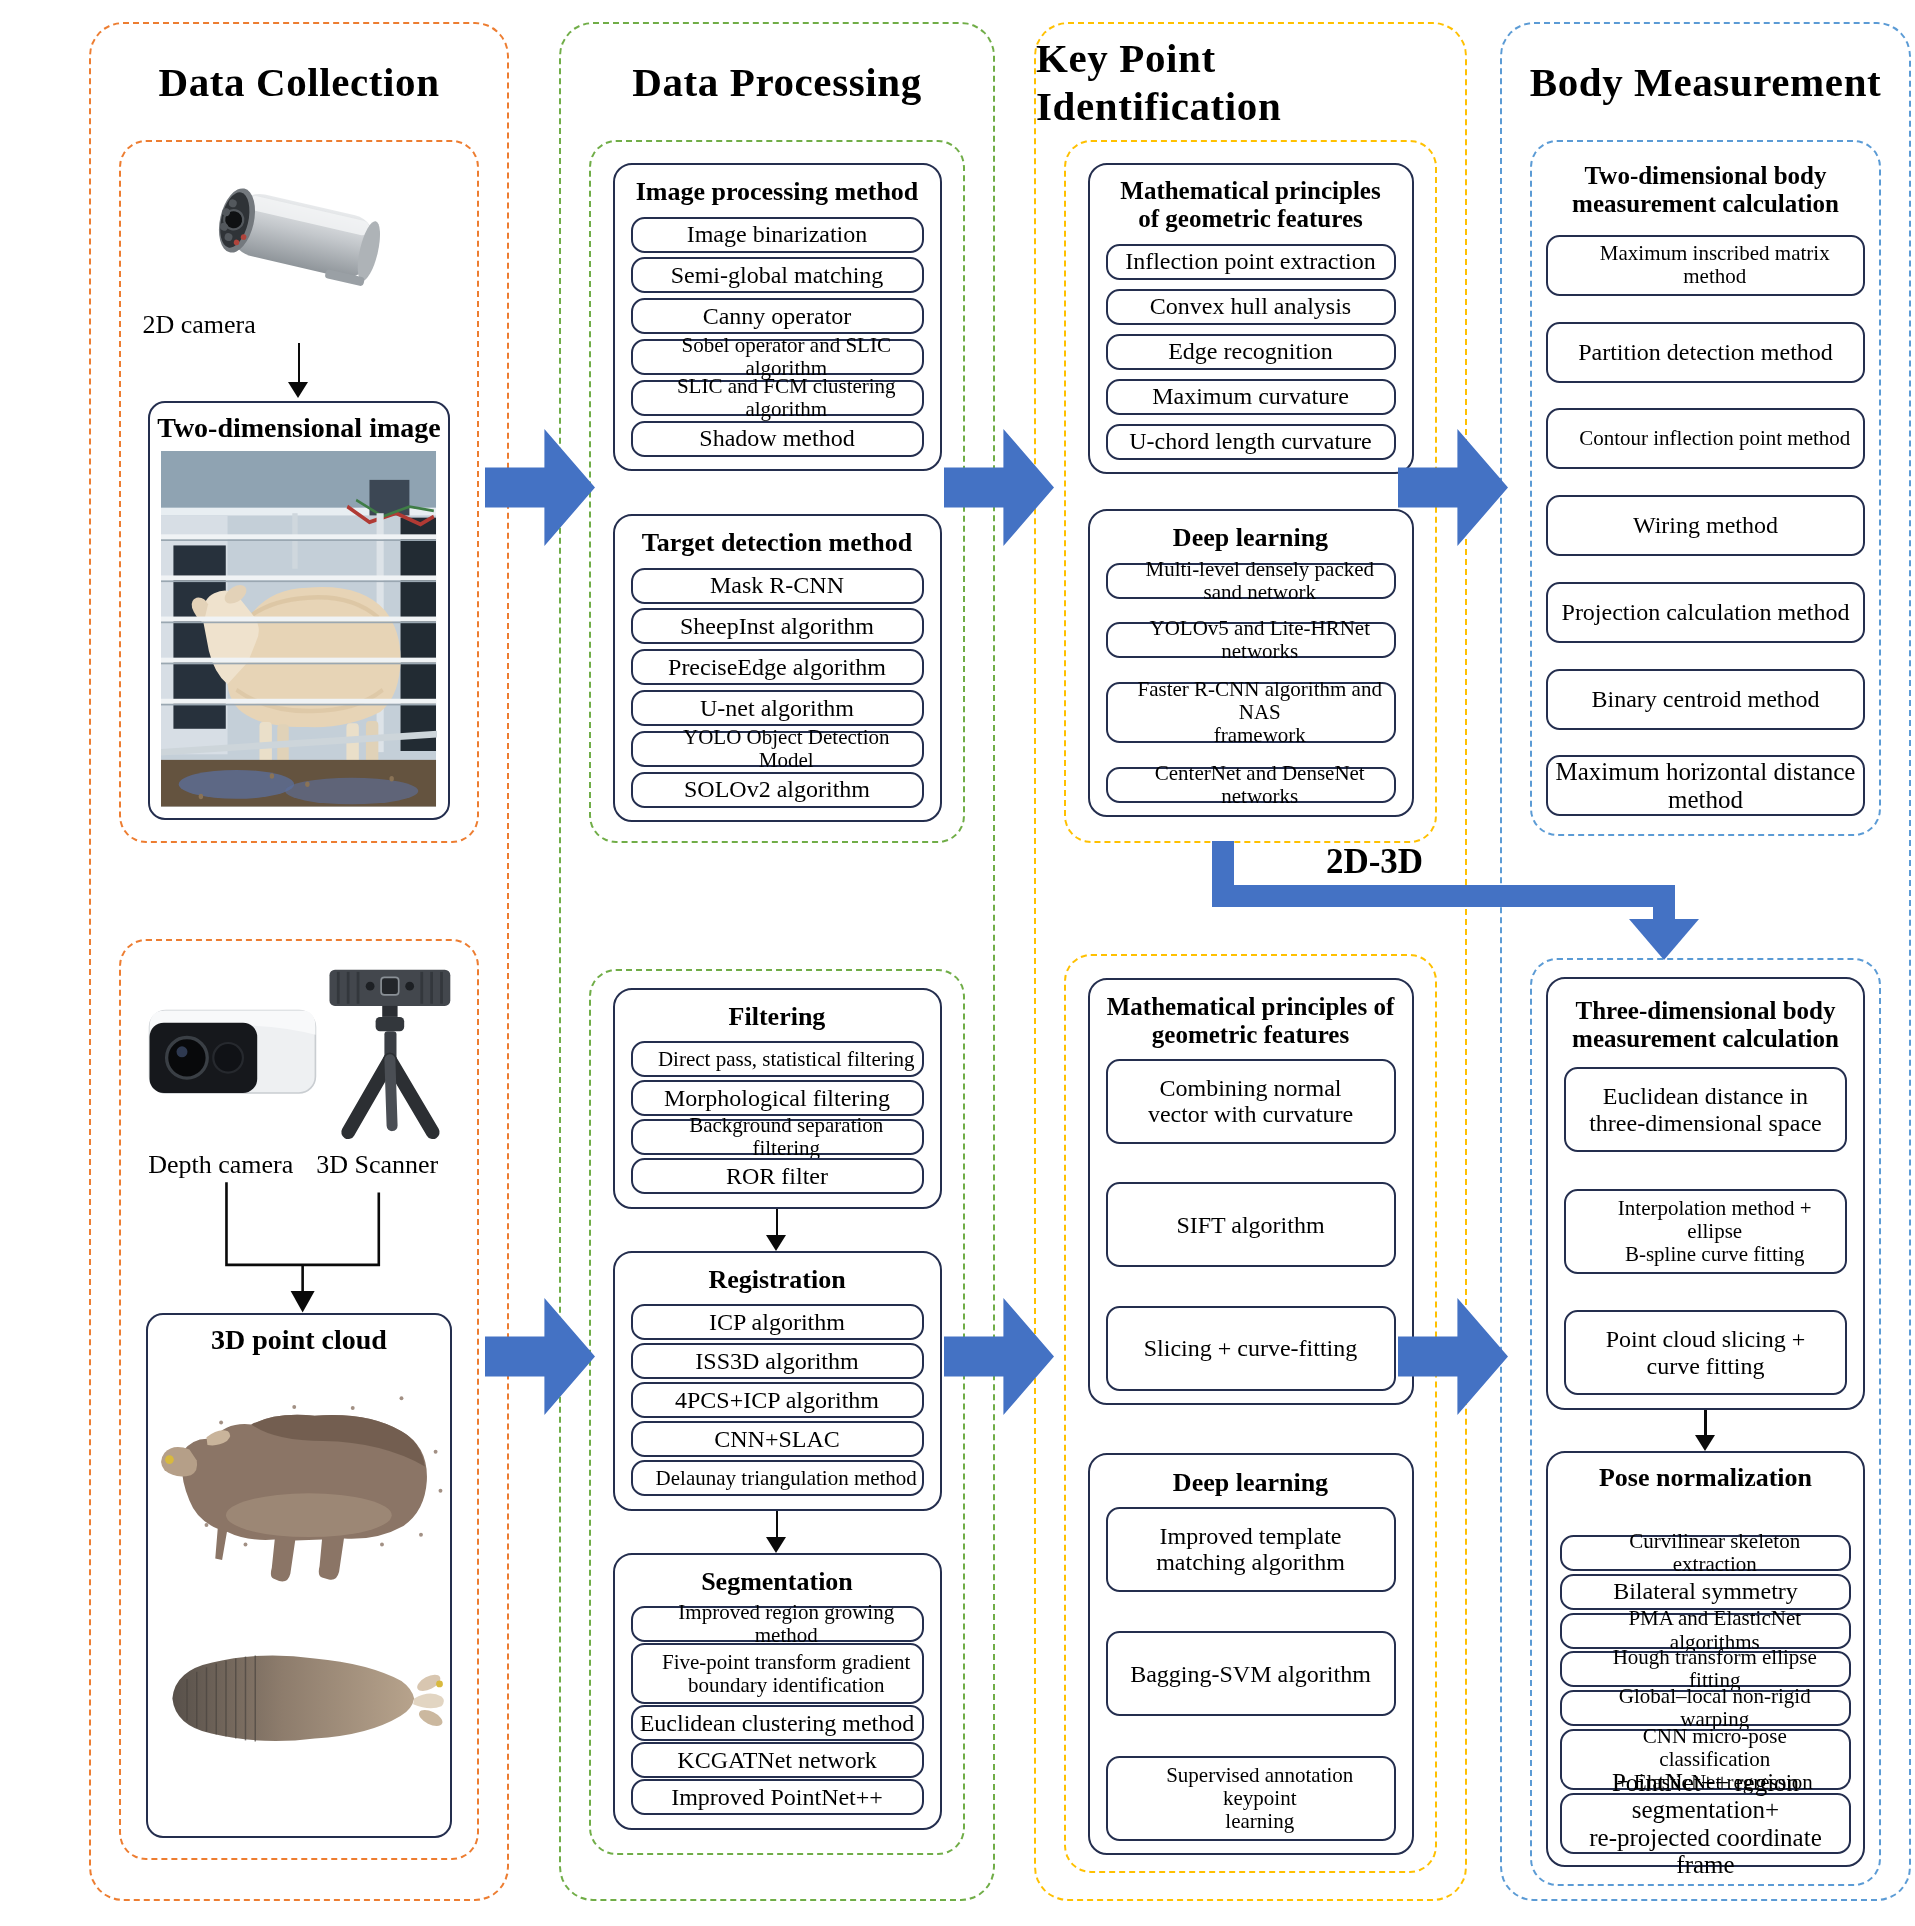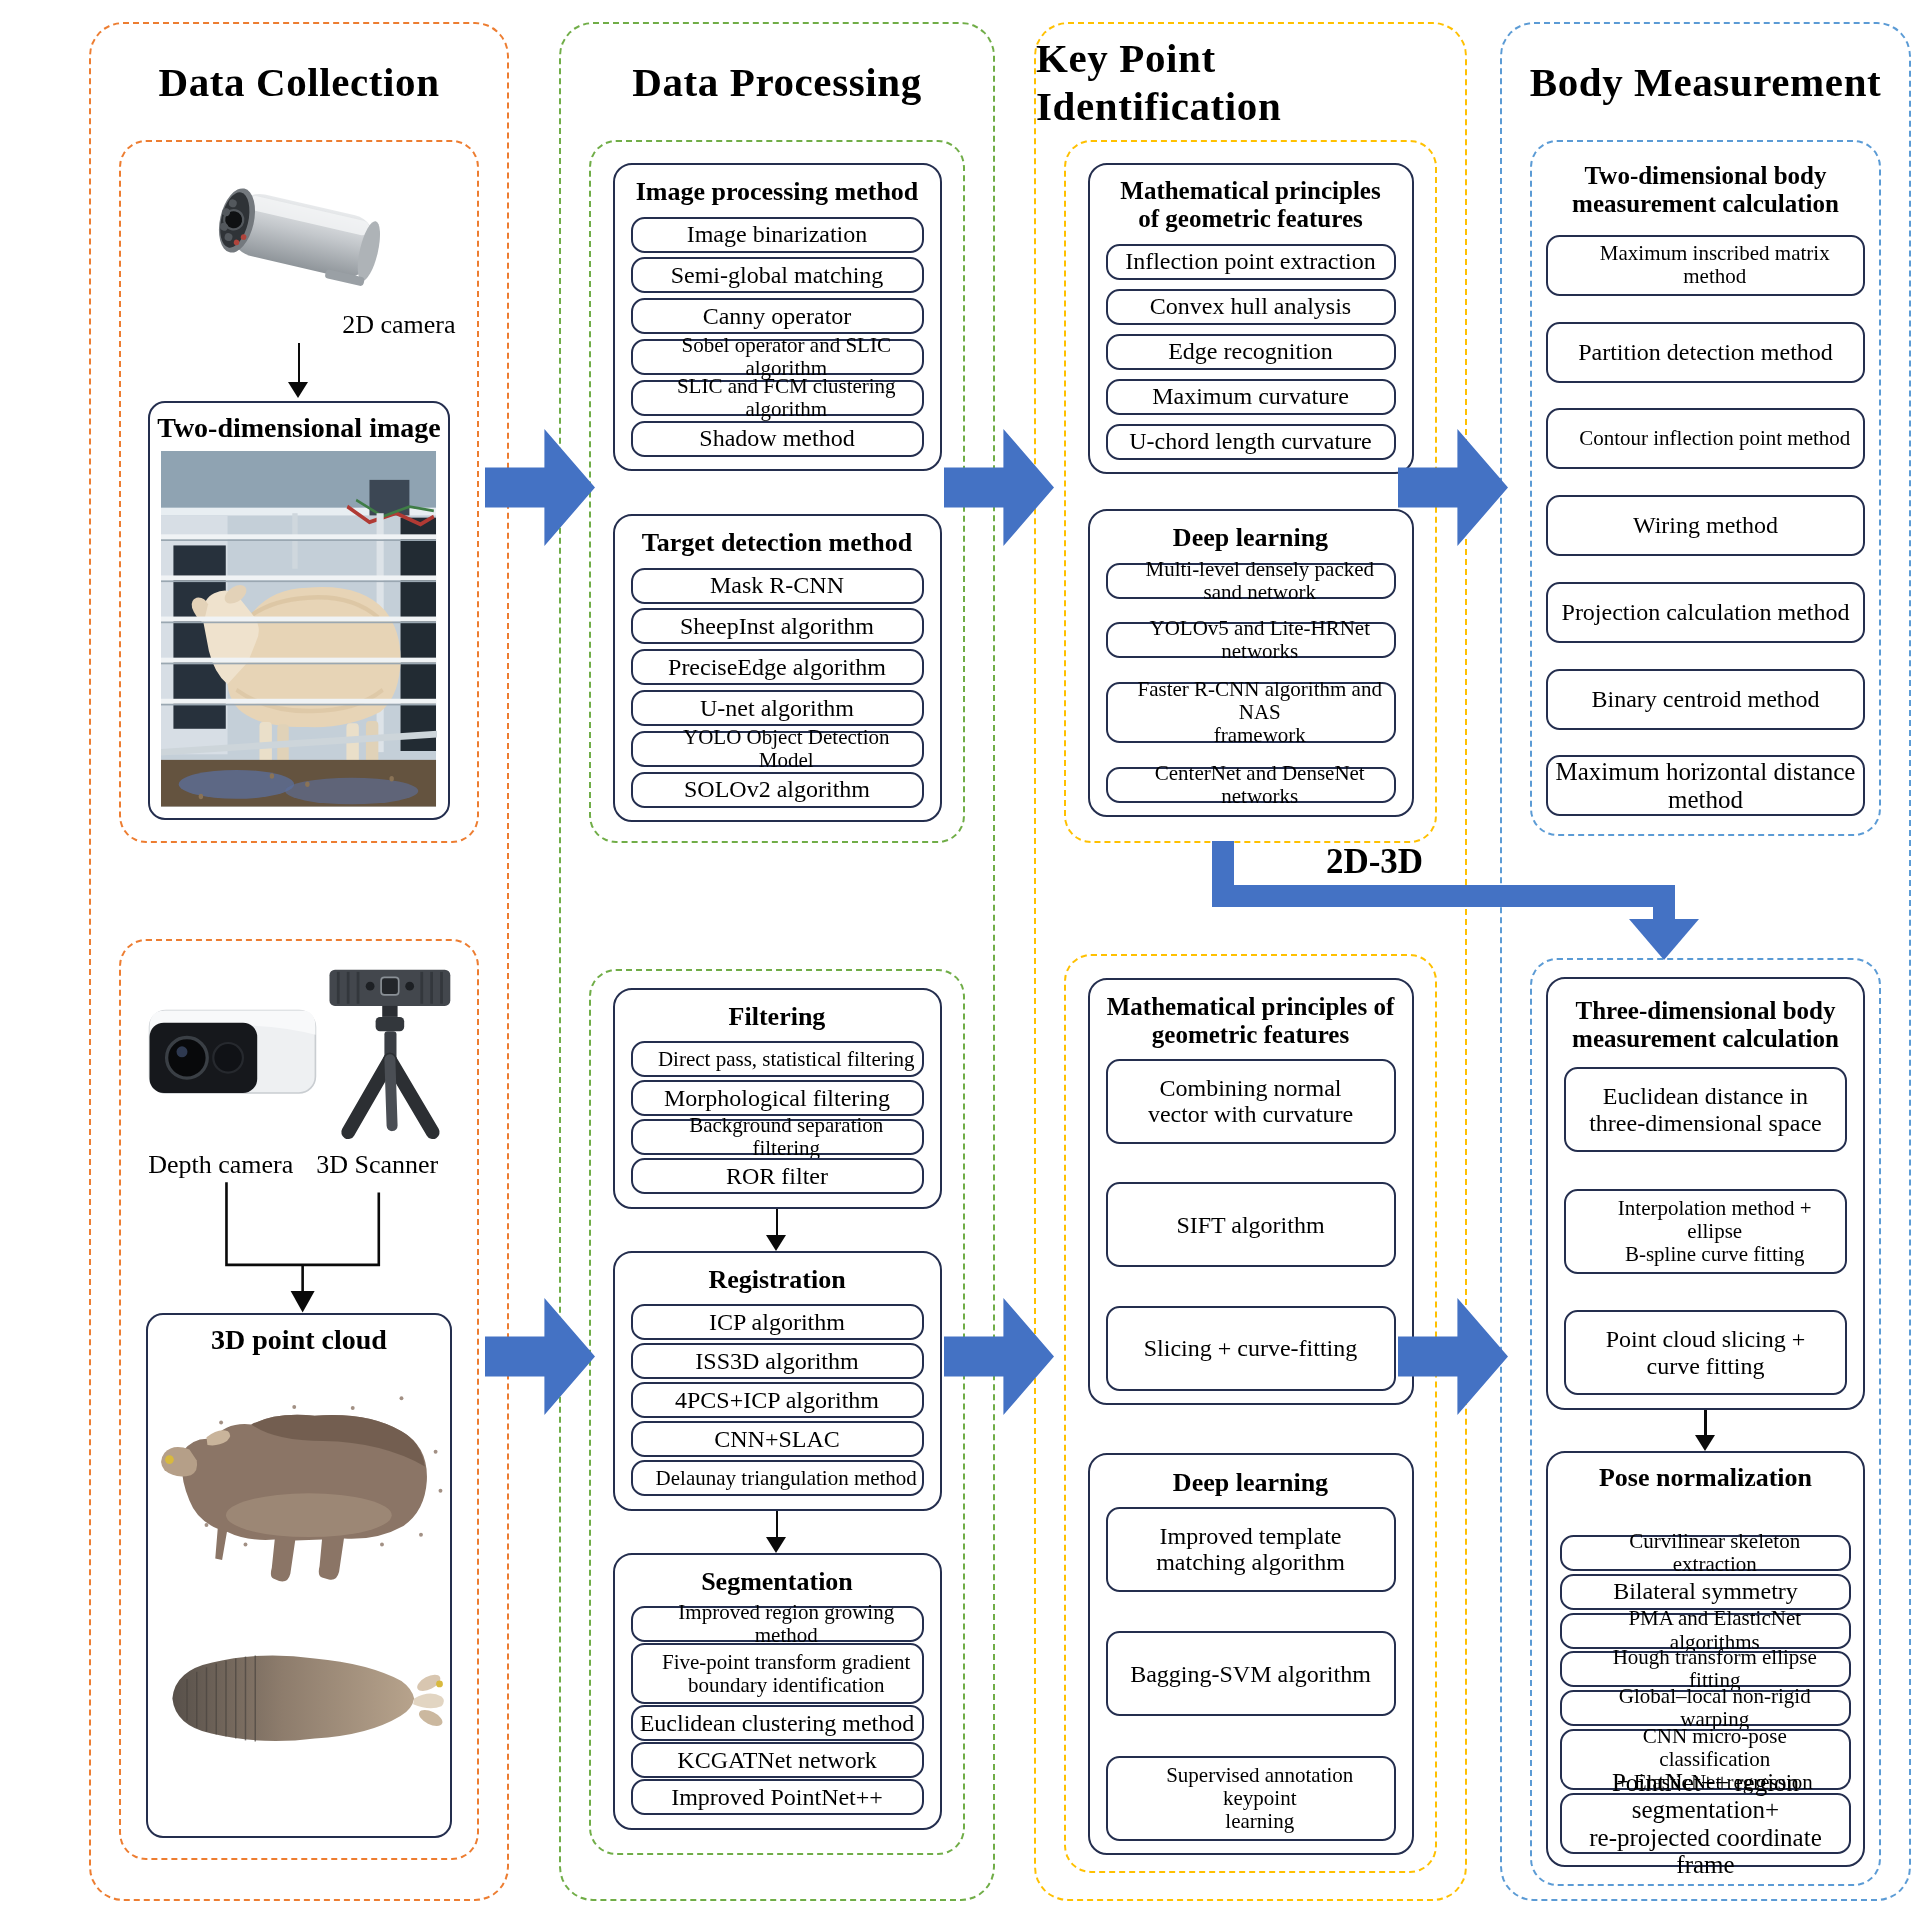--- a/index.html
+++ b/index.html
@@ -39,21 +39,21 @@
   .item{border:2px solid #242e4e;border-radius:13.6px;background:#fff;display:flex;
     align-items:center;justify-content:center;text-align:center;font-size:24px;line-height:1.1;
     white-space:pre-line;box-sizing:border-box;padding:0 4.5px;flex-shrink:0;}
   .h1{height:36px;} .h2{height:61px;} .h3{height:85px;} .hb{height:61px;}
   .sm{font-size:21px;padding-left:23px;} .xs{font-size:25px;}
 
   
   .photo-box{border:2.3px solid #242e4e;border-radius:17px;background:#fff;display:flex;
     flex-direction:column;box-sizing:border-box;}
   .photo-title{font-weight:bold;font-size:28px;text-align:center;margin-top:9px;flex-shrink:0;}
-  .caption{font-size:26px;text-align:right;}
+  .caption{font-size:26px;text-align:left;}
   .devices{display:flex;align-items:flex-start;justify-content:space-between;height:187px;flex-shrink:0;}
   .captions-row{display:flex;margin-top:5.7px;flex-shrink:0;}
   .captions-row div{width:50%;text-align:center;font-size:26px;}
 
   
   .varrow{position:relative;width:100%;flex-shrink:0;}
   .varrow::before{content:"";position:absolute;left:50%;top:0;bottom:16px;width:2.3px;
     margin-left:-1.1px;background:#0a0a0a;}
   .varrow::after{content:"";position:absolute;left:50%;bottom:0;margin-left:-10.7px;width:0;height:0;
     border:10.7px solid transparent;border-top:16.4px solid #0a0a0a;border-bottom:none;}

